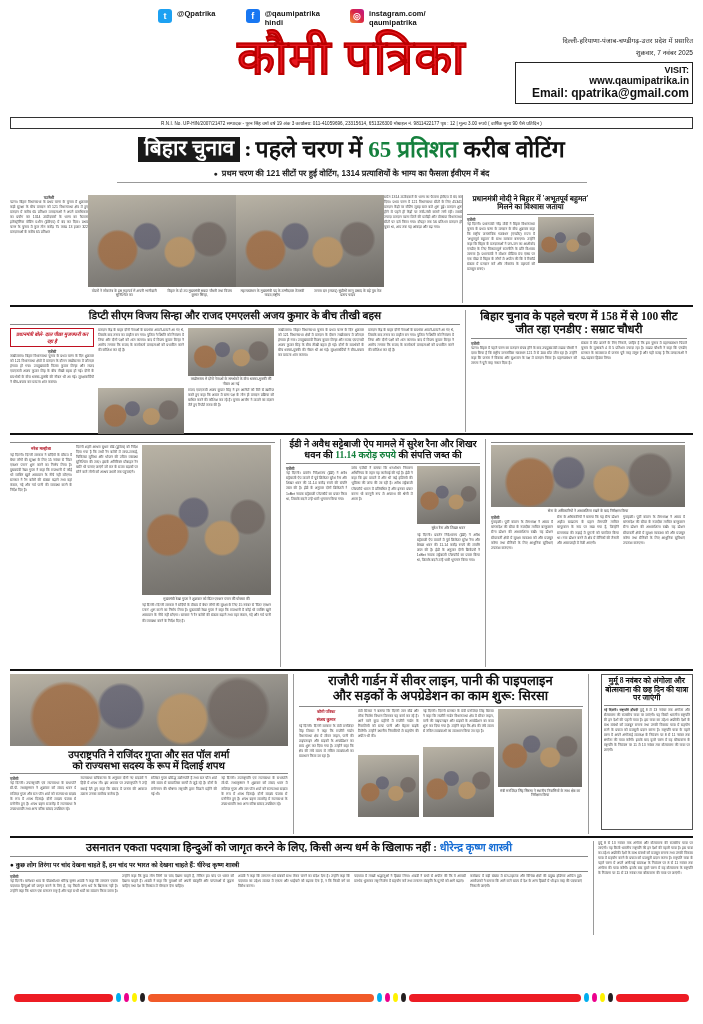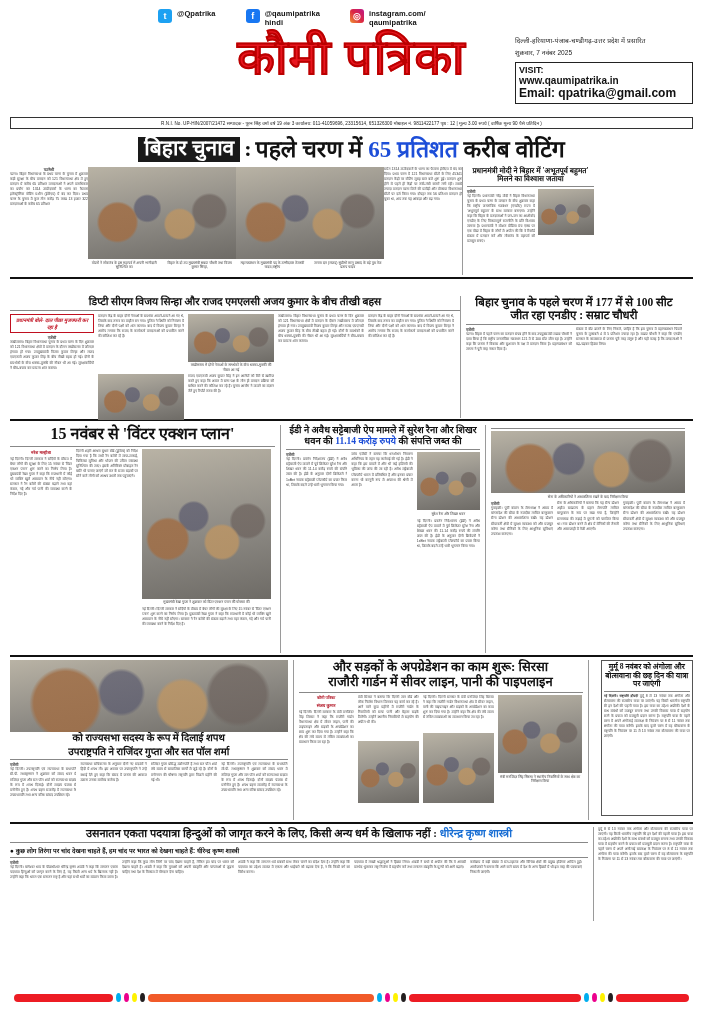--- a/index.html
+++ b/index.html
@@ -26,21 +26,21 @@
              letter-spacing: .1px; white-space: pre-line; }
 
   
   .masthead { position: relative; height: 78px; }
   .logo-wrap { position: absolute; left: 0; right: 0; top: -4px; text-align: center; }
   .logo-main { font-family: "Liberation Serif", serif; font-size: 49px; font-weight: bold;
                color: #e8161f; letter-spacing: 1px; line-height: 1.06;
                -webkit-text-stroke: .6px #b00; }
   .logo-sub { font-family: "Liberation Serif", serif; font-size: 19px; font-weight: bold;
               color: #111; letter-spacing: .5px; margin-top: -3px; }
-  .head-right { position: absolute; right: 0; top: 0; width: 178px; text-align: left; }
+  .head-right { position: absolute; right: 0; top: 0; width: 178px; text-align: right; }
   .dist-line { font-size: 6.6px; color: #222; letter-spacing: .1px; }
   .date-line { font-size: 6.6px; color: #222; margin-top: 3px; }
   .visit-box { border: 1px solid #222; margin-top: 5px; padding: 2px 3px 3px; }
   .visit-t { font-size: 9px; font-weight: bold; color: #111; }
   .visit-u { font-size: 10px; font-weight: bold; color: #111; }
   .visit-e { font-size: 12px; font-weight: bold; color: #111; }
 
   
   .rni { border: 1px solid #333; margin-top: 3px; text-align: center;
          font-size: 4.6px; color: #222; padding: 2px 0; letter-spacing: .05px;
@@ -48,21 +48,21 @@
 
   
   .lead-banner { margin-top: 5px; display: flex; align-items: center; justify-content: center;
                  gap: 4px; padding: 2px 0 1px; }
   .lead-tag { background: #1a1a1a; color: #fff; font-family: "Liberation Serif", serif;
               font-weight: bold; font-size: 21px; padding: 1px 6px 3px; line-height: 1; }
   .lead-colon { font-family: "Liberation Serif", serif; font-weight: bold; font-size: 22px;
                 color: #111; }
   .lead-rest { font-family: "Liberation Serif", serif; font-weight: bold; font-size: 23px;
                color: #111; line-height: 1; }
-  .lead-hl { color: #1d4ed8; }
+  .lead-hl { color: #15803d; }
   .lead-sub { text-align: center; font-size: 8.2px; font-weight: bold; color: #222;
               margin-top: 4px; border-bottom: 1px solid #999; padding-bottom: 4px;
               width: 470px; }
   .lead-sub::before { content: "\25CF"; font-size: 7px; margin-right: 4px; }
 
   
   .col-txt { font-size: 3.5px; color: #3a3a3a; text-align: justify; line-height: 1.45;
              overflow: hidden; }
   .byline { font-size: 4.4px; font-weight: bold; color: #b01020; text-align: center;
             margin-bottom: 2px; }
@@ -133,22 +133,25 @@
     </div>
   </div>
 
   <div class="rni">R.N.I. No. UP-HIN/2007/21472 सम्पादक - पूरन सिंह वर्मा  वर्ष 19 अंक 3 कार्यालय: 011-41059696, 23315614, 651326300 मोबाइल नं. 9811422177  पृष्ठ : 12 | मूल्य 3.00 रुपये ( वार्षिक मूल्य 90 पैसे प्रतिदिन )</div>
 
   <div class="lead-banner">
     <span class="lead-tag">बिहार चुनाव</span>
     <span class="lead-colon">:</span>
     <span class="lead-rest"><span>पहले चरण में </span><span class="lead-hl">65 प्रतिशत</span><span> करीब वोटिंग</span></span>
   </div>
-
-  <div style="display:flex; margin-top:4px; height:108px;">
+  <div style="display:flex;justify-content:center;">
+    <div class="lead-sub">प्रथम चरण की 121 सीटों पर हुई वोटिंग, 1314 प्रत्याशियों के भाग्य का फैसला ईवीएम में बंद</div>
+  </div>
+
+  <div style="display:flex; margin-top:12px; height:108px;">
     <div style="width:78px;">
       <div class="byline2">पटनेशी</div>
       <div class="col-txt" style="height:96px;">पटना। बिहार विधानसभा के प्रथम चरण के चुनाव में शुक्रवार कड़ी सुरक्षा के बीच मतदान को 121 विधानसभा क्षेत्र में हुए मतदान में करीब 65 प्रतिशत मतदाताओं ने अपने मताधिकार का प्रयोग कर 1314 उम्मीदवारों के भाग्य का फैसला इलेक्ट्रॉनिक वोटिंग मशीन (ईवीएम) में बंद कर दिया। प्रथम चरण के चुनाव में कुल तीन करोड़ 75 लाख 13 हजार 322 मतदाताओं के करीब 65 प्रतिशत</div>
     </div>
     <div style="width:148px;">
       <div class="photo" style="height:92px;"></div>
       <div style="display:flex;gap:3px;">
         <div class="cap" style="flex:1">वोटरों ने लोकतंत्र के इस महापर्व में अपनी भागीदारी सुनिश्चित का</div>
         <div class="cap" style="flex:1">बिहार के दो उप मुख्यमंत्री सम्राट चौधरी तथा विजय कुमार सिन्हा,</div>
       </div>
@@ -170,21 +173,21 @@
           <div class="byline2" style="text-align:left;font-size:3.8px;">एजेंसी</div>
           <div class="col-txt" style="height:88px;">नई दिल्ली। प्रधानमंत्री नरेंद्र मोदी ने बिहार विधानसभा चुनाव के प्रथम चरण के मतदान के बीच शुक्रवार कहा कि राष्ट्रीय जनतांत्रिक गठबंधन (एनडीए) राज्य में 'अभूतपूर्व बहुमत' के साथ सरकार बनाएगा। उन्होंने कहा कि बिहार के मतदाताओं ने जन-जन का आशीर्वाद एनडीए के लिए विकासपूर्ण राजनीति के प्रति विश्वास जताया है। प्रधानमंत्री ने सोशल मीडिया मंच एक्स पर एक पोस्ट में बिहार के लोगों से अपील की कि वे रिकॉर्ड संख्या में मतदान करें और लोकतंत्र के महापर्व को मजबूत बनाएं।</div>
         </div>
         <div class="photo" style="width:56px;height:46px;"></div>
       </div>
     </div>
   </div>
 
   <div class="hr-thick" style="margin-top:2px;"></div>
 
-  <div style="display:flex; margin-top:17px; height:122px;">
+  <div style="display:flex; gap:5px; margin-top:3px; height:122px;">
     <div style="width:450px;">
       <div class="sec-head" style="font-size:10.5px;border-bottom:1px solid #888;padding-bottom:2px;">डिप्टी सीएम विजय सिन्हा और राजद एमएलसी अजय कुमार के बीच तीखी बहस</div>
       <div style="display:flex;gap:4px;margin-top:3px;">
         <div style="width:84px;">
           <div class="redbox">
             <div class="redbox-t">प्रधानमंत्री बोले-
 दाल पीछा मुजफ्फरी
 कर रहा है</div>
           </div>
           <div class="byline2" style="margin-top:2px;font-size:3.8px;">एजेंसी</div>
@@ -201,39 +204,38 @@
         </div>
         <div style="width:86px;">
           <div class="col-txt" style="height:108px;">लखीसराय। बिहार विधानसभा चुनाव के प्रथम चरण के दिन शुक्रवार को 121 विधानसभा क्षेत्रों में मतदान के दौरान लखीसराय में जोरदार हंगामा हो गया। उपमुख्यमंत्री विजय कुमार सिन्हा और राजद एमएलसी अजय कुमार सिंह के बीच तीखी बहस हो गई। दोनों के समर्थकों के बीच धक्का-मुक्की की नौबत भी आ गई। सुरक्षाकर्मियों ने बीच-बचाव कर मामला शांत कराया।</div>
         </div>
         <div style="width:86px;">
           <div class="col-txt" style="height:108px;">मतदान केंद्र के बाहर दोनों नेताओं के समर्थक आमने-सामने आ गए थे, जिसके बाद तनाव का माहौल बन गया। पुलिस ने स्थिति को नियंत्रण में लिया और दोनों पक्षों को शांत कराया। बाद में विजय कुमार सिन्हा ने आरोप लगाया कि राजद के कार्यकर्ता मतदाताओं को प्रभावित करने की कोशिश कर रहे हैं।</div>
         </div>
       </div>
     </div>
     <div class="vline" style="width:222px;padding-left:5px;">
-      <div class="sec-head" style="font-size:11.5px;">बिहार चुनाव के पहले चरण में 177 में से 100 सीट जीत रहा एनडीए : सम्राट चौधरी</div>
+      <div class="sec-head" style="font-size:11.5px;">बिहार चुनाव के पहले चरण में 158 में से 100 सीट जीत रहा एनडीए : सम्राट चौधरी</div>
       <div class="hr-thin" style="margin-top:2px;"></div>
       <div style="display:flex;gap:4px;margin-top:2px;">
         <div style="flex:1">
           <div class="byline2" style="text-align:left;font-size:3.8px;">एजेंसी</div>
           <div class="col-txt" style="height:78px;">पटना। बिहार में पहले चरण का मतदान संपन्न होने के बाद उपमुख्यमंत्री सम्राट चौधरी ने दावा किया है कि राष्ट्रीय जनतांत्रिक गठबंधन 121 में से 100 सीट जीत रहा है। उन्होंने कहा कि जनता ने विकास और सुशासन के पक्ष में मतदान किया है। महागठबंधन को जनता ने पूरी तरह नकार दिया है।</div>
         </div>
         <div style="flex:1">
           <div class="col-txt" style="height:84px;">संख्या में वोट डालने के लिए निकले, जाहिर है कि इस चुनाव में महागठबंधन पिछले चुनाव के मुकाबले 4 से 5 प्रतिशत ज्यादा रहा है। सम्राट चौधरी ने कहा कि एनडीए सरकार के कामकाज से जनता पूरी तरह संतुष्ट है और यही वजह है कि मतदाताओं ने बढ़-चढ़कर हिस्सा लिया।</div>
         </div>
       </div>
     </div>
   </div>
 
   <div class="hr-thick" style="margin-top:1px;"></div>
 
   <div style="display:flex; gap:5px; margin-top:4px; height:228px;">
     <div style="width:265px;">
-      <div class="sec-head" style="font-size:16px;">15 नवंबर से 'विंटर एक्शन प्लान'</div>
       <div class="hr-thin" style="margin-top:3px;"></div>
       <div style="display:flex;gap:4px;margin-top:2px;">
         <div style="width:62px;">
           <div class="byline">नरेश मल्होत्रा</div>
           <div class="col-txt" style="height:180px;">नई दिल्ली। दिल्ली सरकार ने सर्दियों के मौसम में बेघर लोगों की सुरक्षा के लिए 15 नवंबर से 'विंटर एक्शन प्लान' शुरू करने का निर्णय लिया है। मुख्यमंत्री रेखा गुप्ता ने कहा कि राजधानी में कोई भी व्यक्ति खुले आसमान के नीचे नहीं सोएगा। सरकार ने रैन बसेरों की संख्या बढ़ाने तथा वहां कंबल, गद्दे और गर्म पानी की व्यवस्था करने के निर्देश दिए हैं।</div>
         </div>
         <div style="width:62px;">
           <div class="col-txt" style="height:186px;">दिल्ली शहरी आश्रय सुधार बोर्ड (डूसिब) को निर्देश दिया गया है कि सभी रैन बसेरों में साफ-सफाई, चिकित्सा सुविधा और भोजन की उचित व्यवस्था सुनिश्चित की जाए। इसके अतिरिक्त मोबाइल रैन बसेरे भी चलाए जाएंगे जो रात के समय सड़कों पर सोने वाले लोगों को आश्रय स्थलों तक पहुंचाएंगे।</div>
         </div>
         <div style="width:129px;">
@@ -280,43 +282,43 @@
         </div>
       </div>
     </div>
   </div>
 
   <div class="hr-thick" style="margin-top:2px;"></div>
 
   <div style="display:flex; gap:5px; margin-top:3px; height:160px;">
     <div style="width:285px;">
       <div class="photo" style="height:72px;"></div>
+      <div class="sec-head" style="font-size:10px;margin-top:3px;">उपराष्ट्रपति ने राजिंदर गुप्ता और सत पॉल शर्मा</div>
       <div class="sec-head" style="font-size:10px;">को राज्यसभा सदस्य के रूप में दिलाई शपथ</div>
-      <div class="sec-head" style="font-size:10px;margin-top:3px;">उपराष्ट्रपति ने राजिंदर गुप्ता और सत पॉल शर्मा</div>
       <div class="hr-thin" style="margin-top:2px;"></div>
       <div style="display:flex;gap:4px;margin-top:2px;">
         <div style="flex:1">
           <div class="byline2" style="text-align:left;font-size:3.8px;">एजेंसी</div>
           <div class="col-txt" style="height:56px;">नई दिल्ली। उपराष्ट्रपति एवं राज्यसभा के सभापति सी.पी. राधाकृष्णन ने शुक्रवार को संसद भवन में राजिंदर गुप्ता और सत पॉल शर्मा को राज्यसभा सदस्य के रूप में शपथ दिलाई। दोनों सदस्य पंजाब से मनोनीत हुए हैं। शपथ ग्रहण समारोह में राज्यसभा के उपसभापति तथा अन्य वरिष्ठ सांसद उपस्थित रहे।</div>
         </div>
         <div style="flex:1">
             <div class="col-txt" style="height:62px;">राज्यसभा सचिवालय के अनुसार दोनों नए सदस्यों ने हिंदी में शपथ ली। इस अवसर पर उपराष्ट्रपति ने उन्हें बधाई देते हुए कहा कि संसद में जनता की आवाज उठाना उनका सर्वोच्च कर्तव्य है।</div>
           </div>
         <div style="flex:1">
             <div class="col-txt" style="height:62px;">राजिंदर गुप्ता प्रसिद्ध उद्योगपति हैं तथा सत पॉल शर्मा लंबे समय से सामाजिक कार्यों से जुड़े रहे हैं। दोनों के मनोनयन की घोषणा राष्ट्रपति द्वारा पिछले महीने की गई थी।</div>
           </div>
         <div style="flex:1">
             <div class="col-txt" style="height:62px;">नई दिल्ली। उपराष्ट्रपति एवं राज्यसभा के सभापति सी.पी. राधाकृष्णन ने शुक्रवार को संसद भवन में राजिंदर गुप्ता और सत पॉल शर्मा को राज्यसभा सदस्य के रूप में शपथ दिलाई। दोनों सदस्य पंजाब से मनोनीत हुए हैं। शपथ ग्रहण समारोह में राज्यसभा के उपसभापति तथा अन्य वरिष्ठ सांसद उपस्थित रहे।</div>
           </div>
       </div>
     </div>
 
     <div class="vline" style="width:290px;padding-left:5px;">
+      <div class="sec-head" style="font-size:13px;">राजौरी गार्डन में सीवर लाइन, पानी की पाइपलाइन</div>
       <div class="sec-head" style="font-size:13px;">और सड़कों के अपग्रेडेशन का काम शुरू: सिरसा</div>
-      <div class="sec-head" style="font-size:13px;">राजौरी गार्डन में सीवर लाइन, पानी की पाइपलाइन</div>
       <div class="hr-thin" style="margin-top:3px;"></div>
       <div style="display:flex;gap:4px;margin-top:2px;">
         <div style="width:56px;">
           <div class="byline" style="font-size:4px;">कौमी पत्रिका</div>
           <div class="byline" style="font-size:4.4px;">संजय कुमार</div>
           <div class="col-txt" style="height:94px;">नई दिल्ली। दिल्ली सरकार के मंत्री मनजिंदर सिंह सिरसा ने कहा कि राजौरी गार्डन विधानसभा क्षेत्र में सीवर लाइन, पानी की पाइपलाइन और सड़कों के अपग्रेडेशन का काम शुरू कर दिया गया है। उन्होंने कहा कि क्षेत्र की लंबे समय से लंबित समस्याओं का समाधान किया जा रहा है।</div>
         </div>
         <div style="width:62px;">
           <div class="col-txt" style="height:44px;">मंत्री सिरसा ने बताया कि दिल्ली जल बोर्ड और लोक निर्माण विभाग मिलकर यह कार्य कर रहे हैं। आने वाले कुछ महीनों में राजौरी गार्डन के निवासियों को साफ पानी और बेहतर सड़कें मिलेंगी। उन्होंने स्थानीय निवासियों से सहयोग की अपील भी की।</div>
           <div class="photo" style="height:62px;margin-top:2px;"></div>

